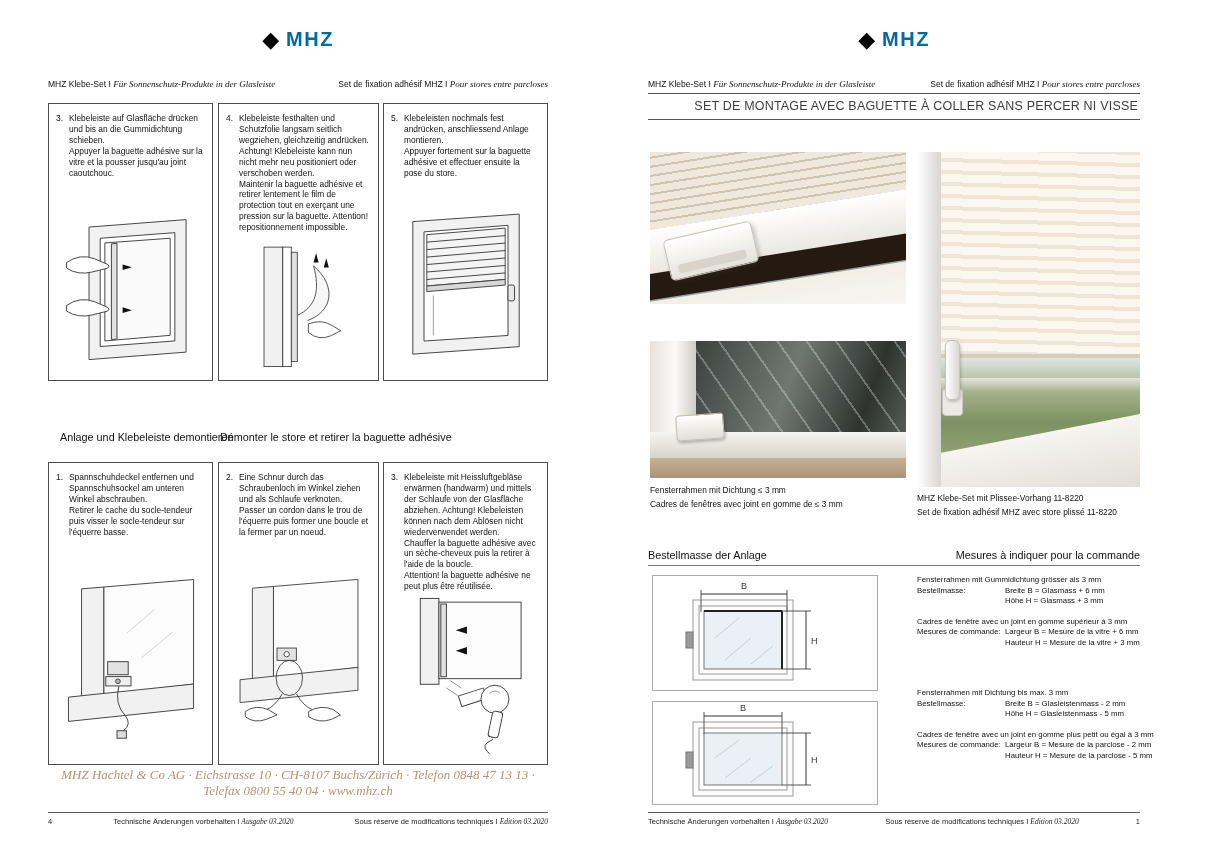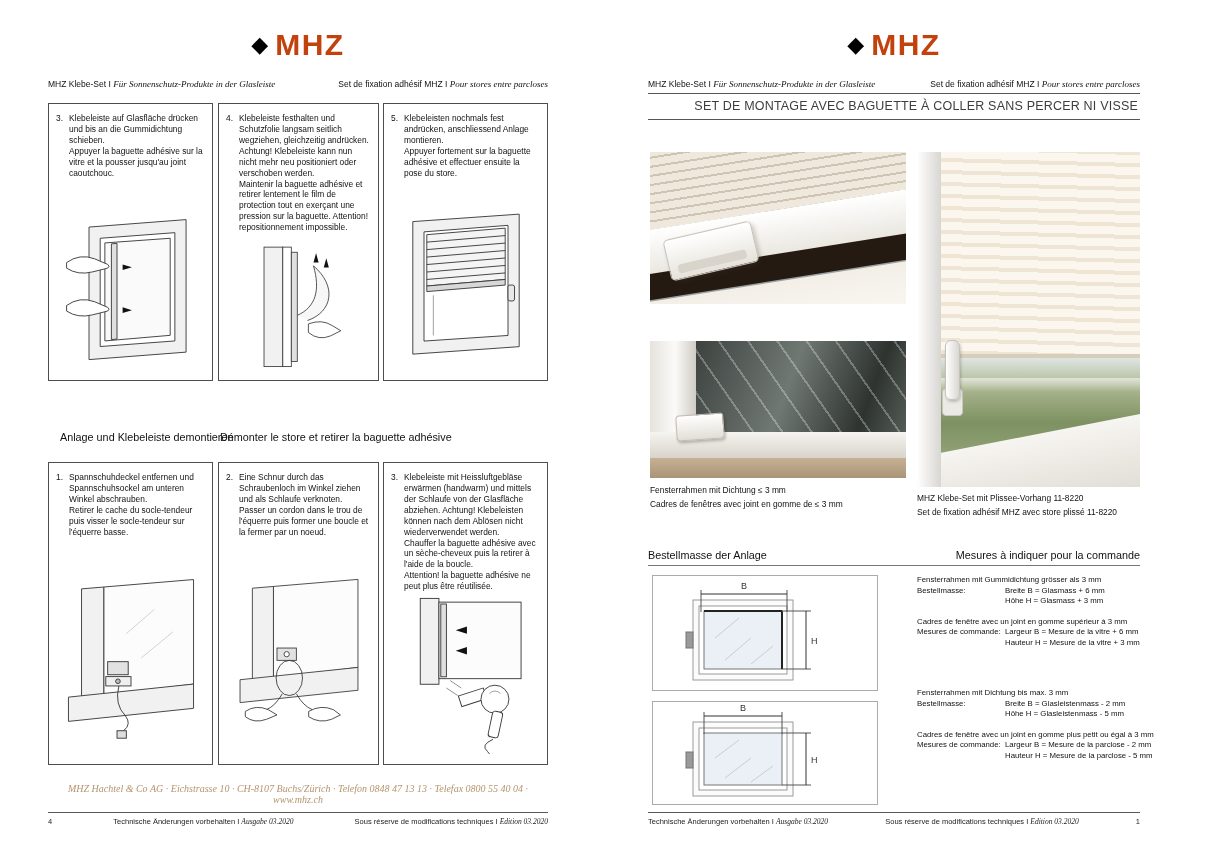--- a/index.html
+++ b/index.html
@@ -2,39 +2,39 @@
 <html><head>
 <meta charset="utf-8">
 <style>
   html,body{margin:0;padding:0;background:#ffffff;}
   .sheet{position:relative;width:1208px;height:859px;background:#fff;
          font-family:"Liberation Sans",sans-serif;color:#1c1c1c;overflow:hidden;}
 
   
   .logo{position:absolute;top:28px;display:flex;align-items:center;justify-content:center;gap:7px;}
   .logo .mark{font-size:22px;line-height:1;color:#000;}
-  .logo .word{font-size:30px;letter-spacing:1.5px;color:#c2410c;font-weight:600;}
+  .logo .word{font-size:20px;letter-spacing:1.5px;color:#0369a1;font-weight:600;}
   .hdr-row{position:absolute;top:63px;display:flex;justify-content:space-between;
            font-size:8.5px;color:#111;margin-top:16px;}
   .hdr-row .it{font-family:"Liberation Serif",serif;font-style:italic;font-size:9px;}
 
   
   .stepbox{position:absolute;border:1px solid #4d4d4d;box-sizing:border-box;
            padding:9px 7px 6px 7px;display:flex;flex-direction:column;background:#fff;}
   .step-line{display:flex;font-size:8.4px;line-height:1.3;color:#111;}
   .step-num{width:13px;flex:none;}
   .step-text{flex:1;white-space:pre-line;}
   .step-art{flex:1;display:flex;align-items:flex-end;justify-content:center;padding-bottom:4px;}
   .step-art svg{display:block;}
 
   .section-lbl{position:absolute;font-size:10.8px;color:#111;}
 
-  .address{position:absolute;top:783px;text-align:center;
+  .address{position:absolute;top:767px;text-align:center;
            font-family:"Liberation Serif",serif;font-style:italic;
-           font-size:10px;color:#b5946f;}
+           font-size:13px;color:#b5946f;}
   .frule{position:absolute;top:812px;height:1px;background:#5a5a5a;}
   .frow{position:absolute;top:817px;display:flex;justify-content:space-between;
         font-size:7.5px;color:#222;}
   .frow .it{font-family:"Liberation Serif",serif;font-style:italic;}
 
   
   .title-block{position:absolute;left:648px;top:93px;width:492px;
                border-top:1px solid #555;border-bottom:1px solid #555;
                padding:4px 2px 5px 0;text-align:right;box-sizing:border-box;}
   .title-block div{font-size:12.5px;letter-spacing:.2px;color:#3d3d3d;line-height:1.3;}

